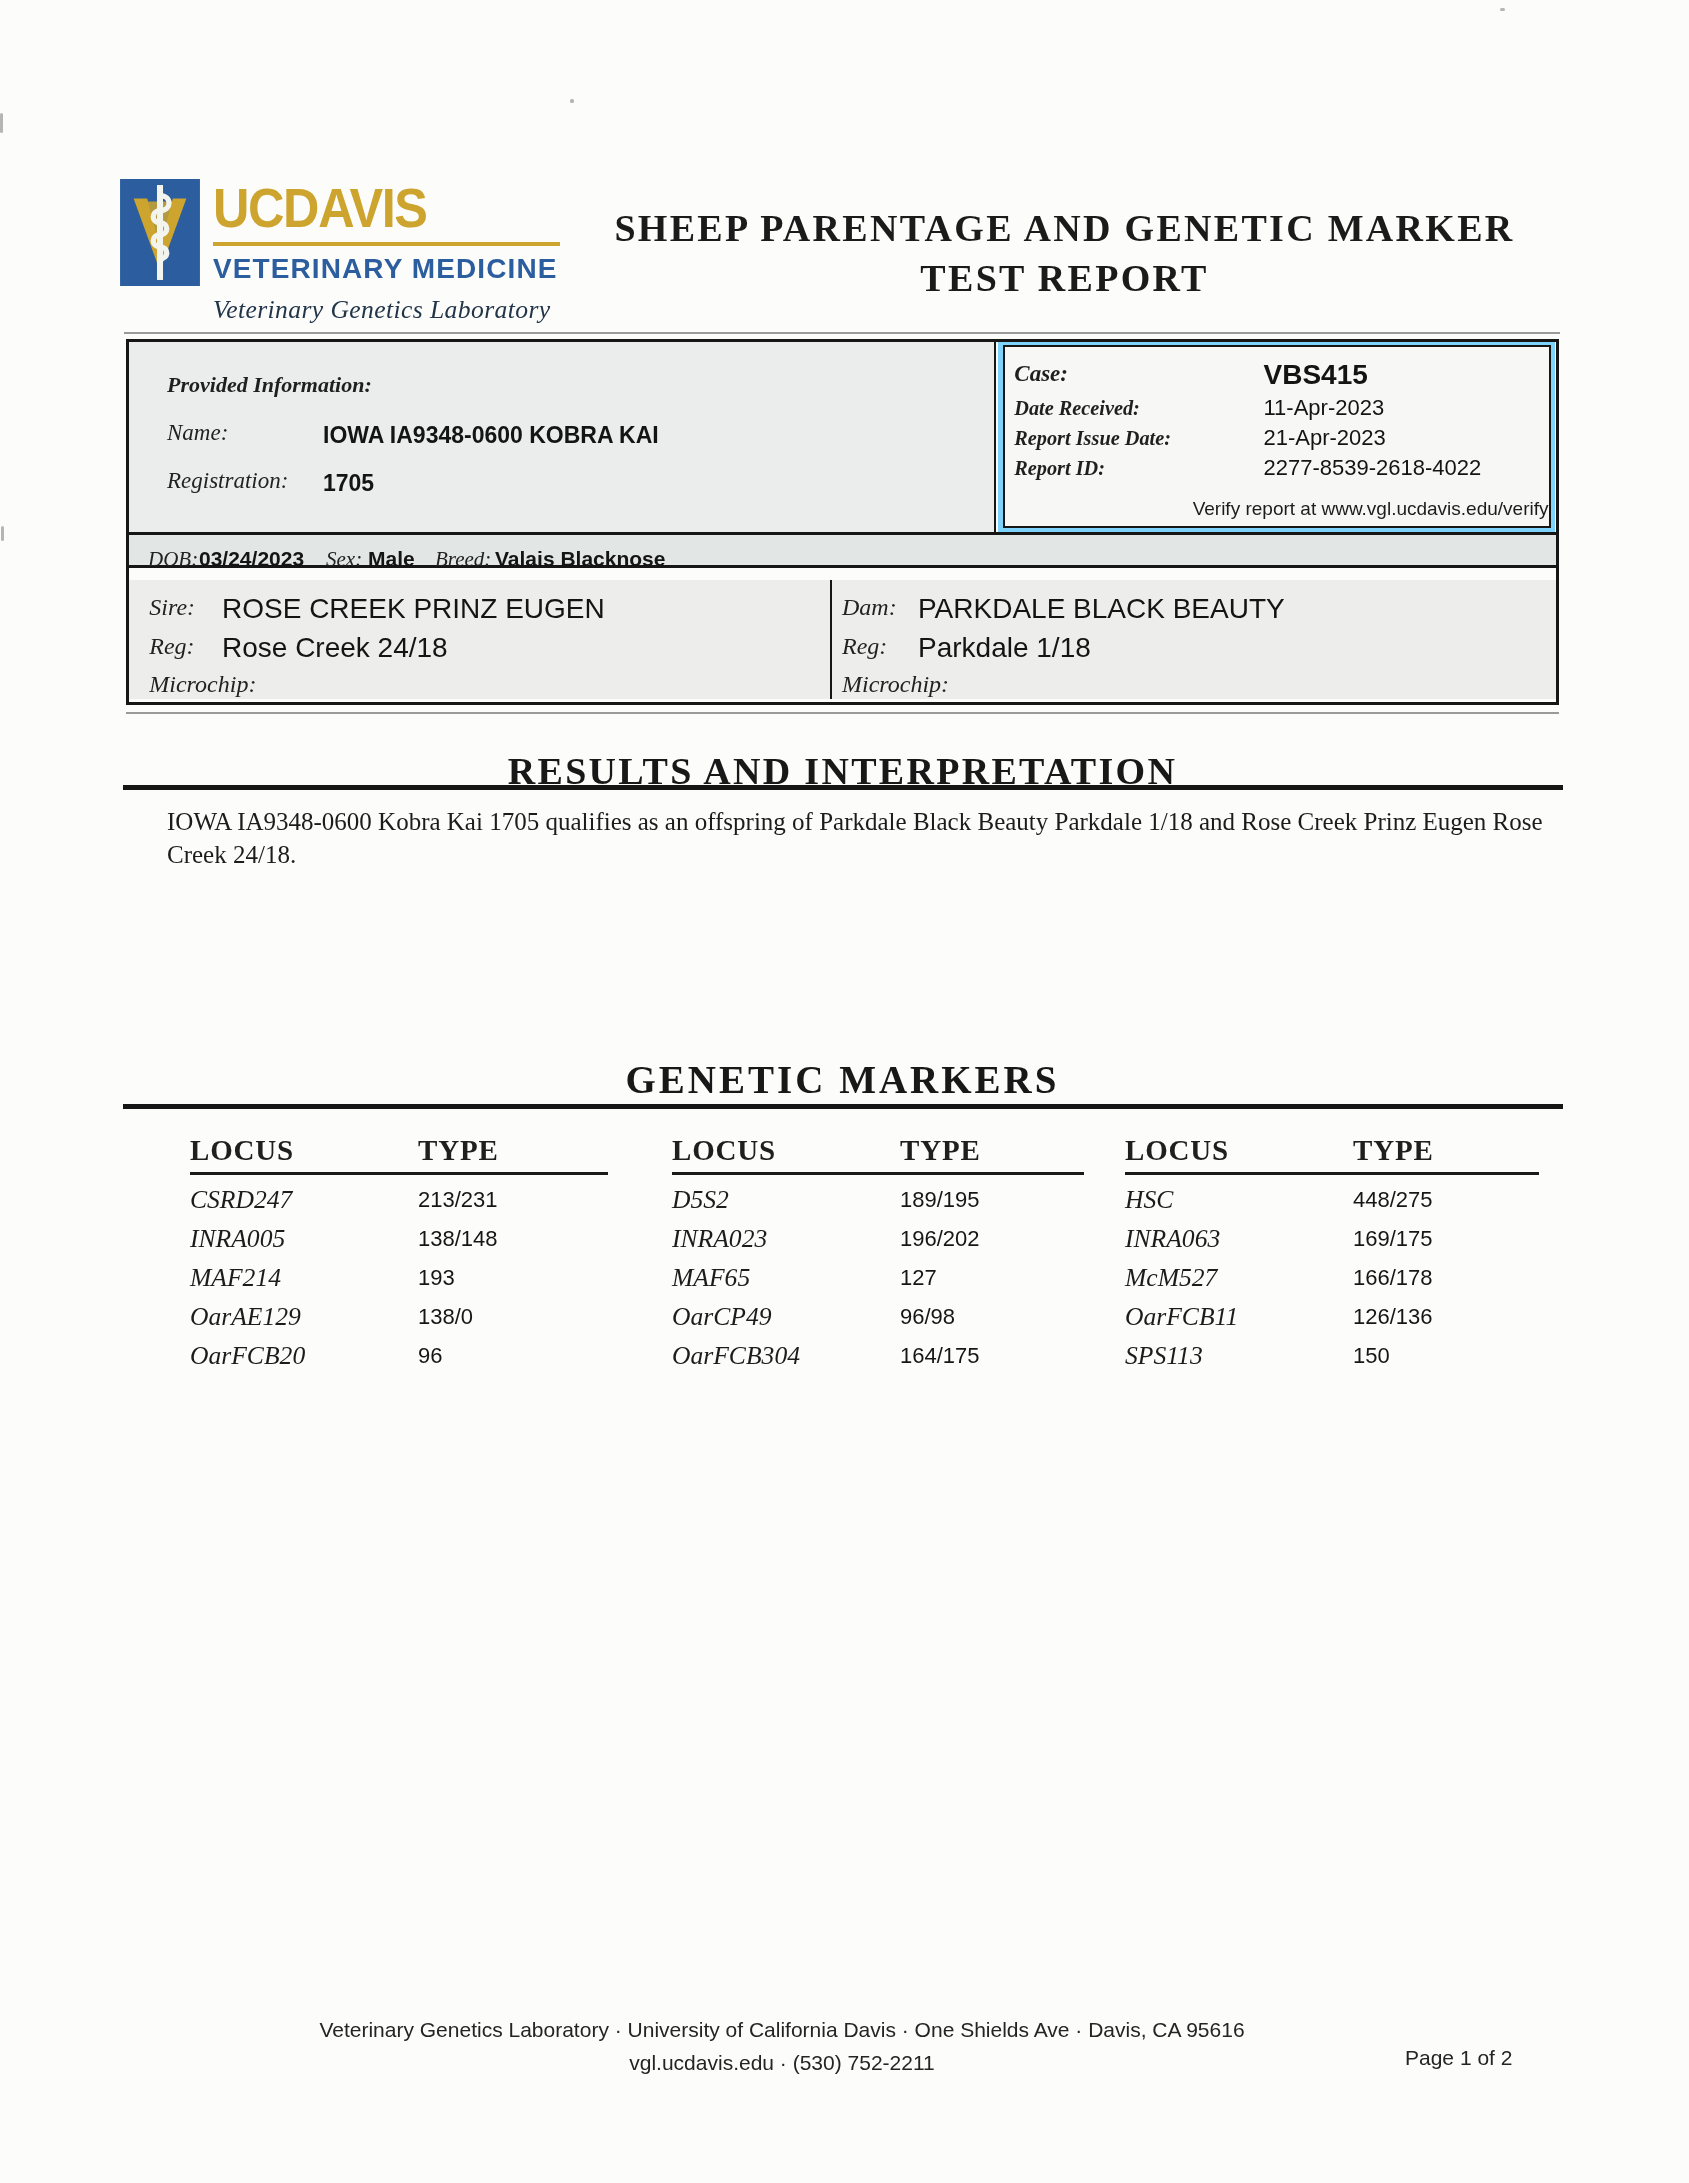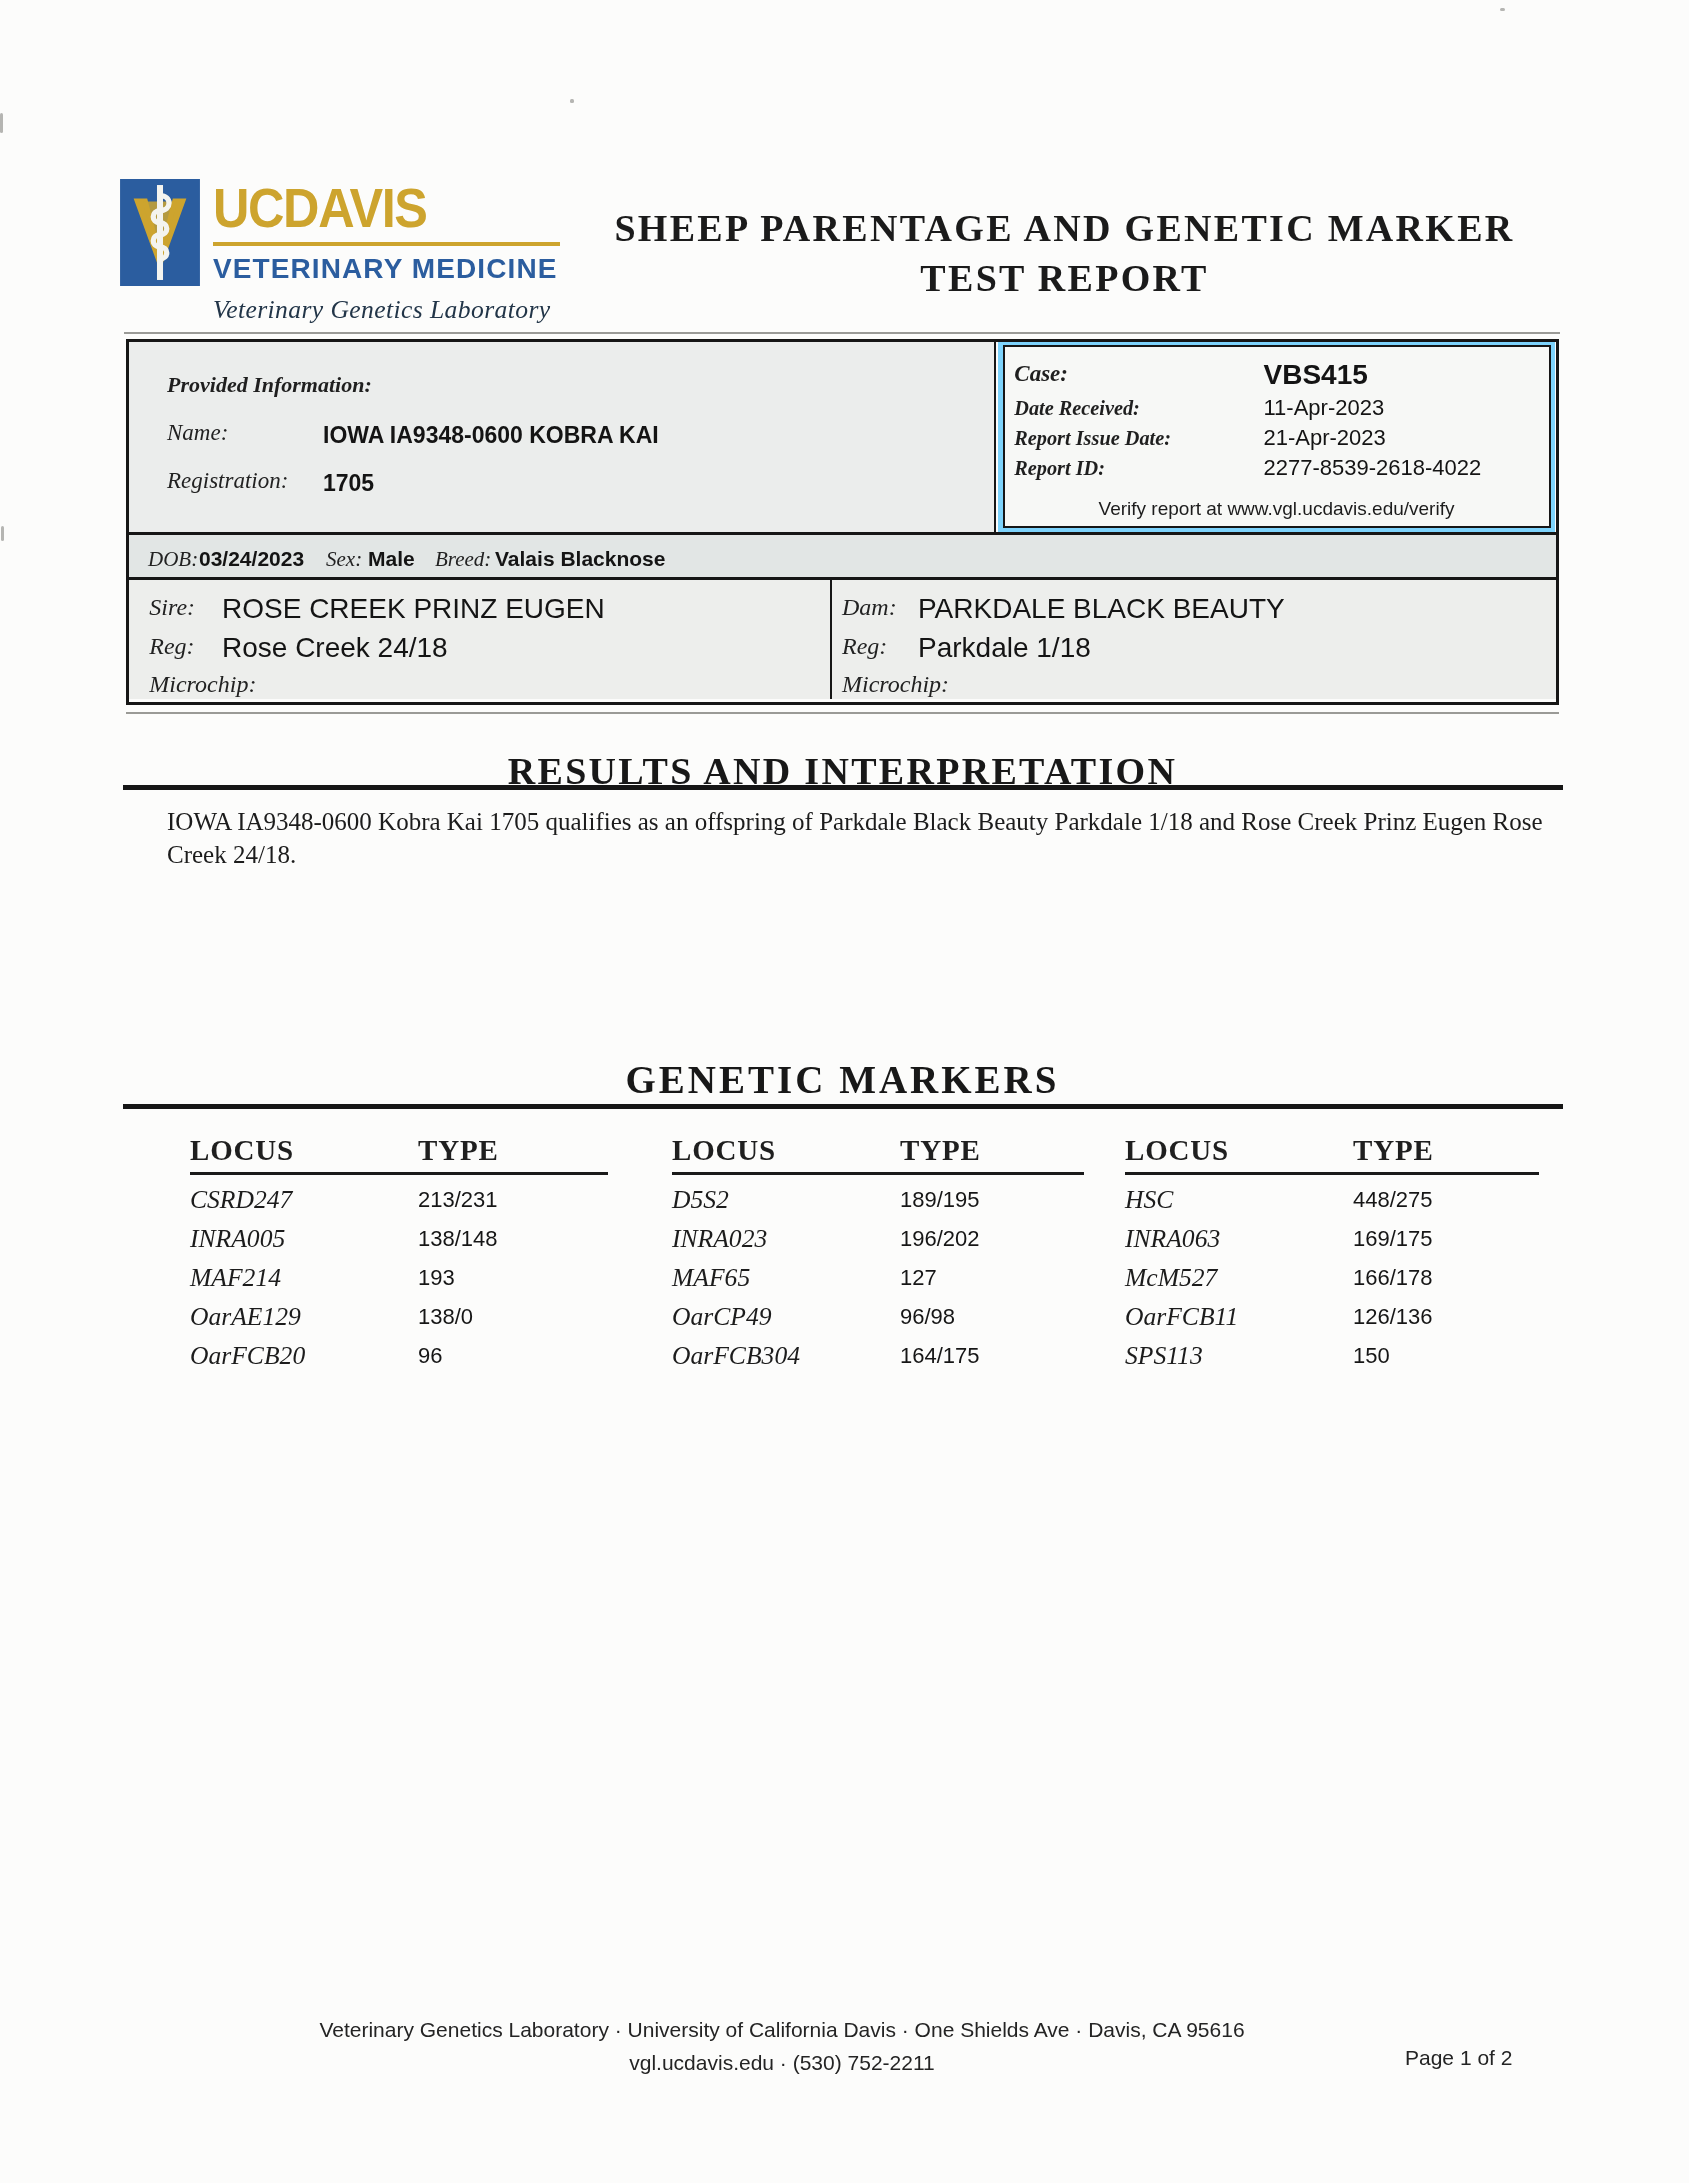--- a/index.html
+++ b/index.html
@@ -40,21 +40,21 @@
 
   
   .ghost-line{background:#9a9a96; height:1.5px;}
   .info-outer{
     left:126px; top:339px; width:1433px; height:366px;
     border:3px solid var(--line);
   }
   .cell-provided{position:absolute; left:0; top:0; width:867px; height:190px; background:var(--panel); border-right:2.3px solid var(--line);}
   .cell-case{position:absolute; left:869px; top:0; width:557px; height:190px; background:#7dd3fc;}
   .case-box{position:absolute; left:4.5px; top:3px; right:4.5px; bottom:4.5px; border:2.3px solid var(--line); background:var(--casebg);}
-  .row-dob{position:absolute; left:0; top:190px; width:100%; height:48px; background:var(--panel2); border-top:3px solid var(--line); border-bottom:3px solid var(--line);}
+  .row-dob{position:absolute; left:0; top:190px; width:100%; height:36px; background:var(--panel2); border-top:3px solid var(--line); border-bottom:3px solid var(--line);}
   .row-parents{position:absolute; left:0; top:238px; width:100%; height:119px; background:var(--panel3);}
   .parents-divider{position:absolute; left:701px; top:238px; width:2.3px; height:119px; background:var(--line);}
 
   .lbl{font-style:italic; color:#222;}
   .val{font-family:"Liberation Sans", sans-serif; color:#141414;}
 
   .provided-heading{left:38px; top:30px; font-size:22px; font-weight:bold; font-style:italic;}
   .p-name-lbl{left:38px; top:78px; font-size:23px;}
   .p-name-val{left:194px; top:80px; font-size:23px; font-weight:bold;}
   .p-reg-lbl{left:38px; top:126px; font-size:23px;}
@@ -63,21 +63,21 @@
   .case-lbl{left:9.8px; font-weight:bold; font-style:italic;}
   .case-val{left:259px;}
   .cb-case{top:13.5px; font-size:23px;}
   .cb-case-val{top:12px; font-size:28px; font-weight:bold;}
   .cb-dr{top:50px; font-size:20.3px;}
   .cb-dr-val{top:48px; font-size:22px;}
   .cb-ri{top:80px; font-size:20.3px;}
   .cb-ri-val{top:78px; font-size:22px;}
   .cb-id{top:110px; font-size:20.3px;}
   .cb-id-val{top:108px; font-size:22px;}
-  .cb-verify{left:0; right:0; bottom:6px; text-align:center; font-size:19px; color:#1c1c1c;}
+  .cb-verify{left:0; right:0; bottom:6px; text-align:right; font-size:19px; color:#1c1c1c;}
 
   .dob-item{top:12px; font-size:21px;}
   .dob-val{top:12px; font-size:21px; font-weight:bold;}
 
   .parent-lbl{font-size:24px;}
   .parent-val{font-size:28px;}
 
   
   .sec-heading{left:126px; width:1433px; text-align:center; font-weight:bold; color:#181818; white-space:nowrap;}
   .results-heading{top:749px; font-size:38px; letter-spacing:2.3px;}

